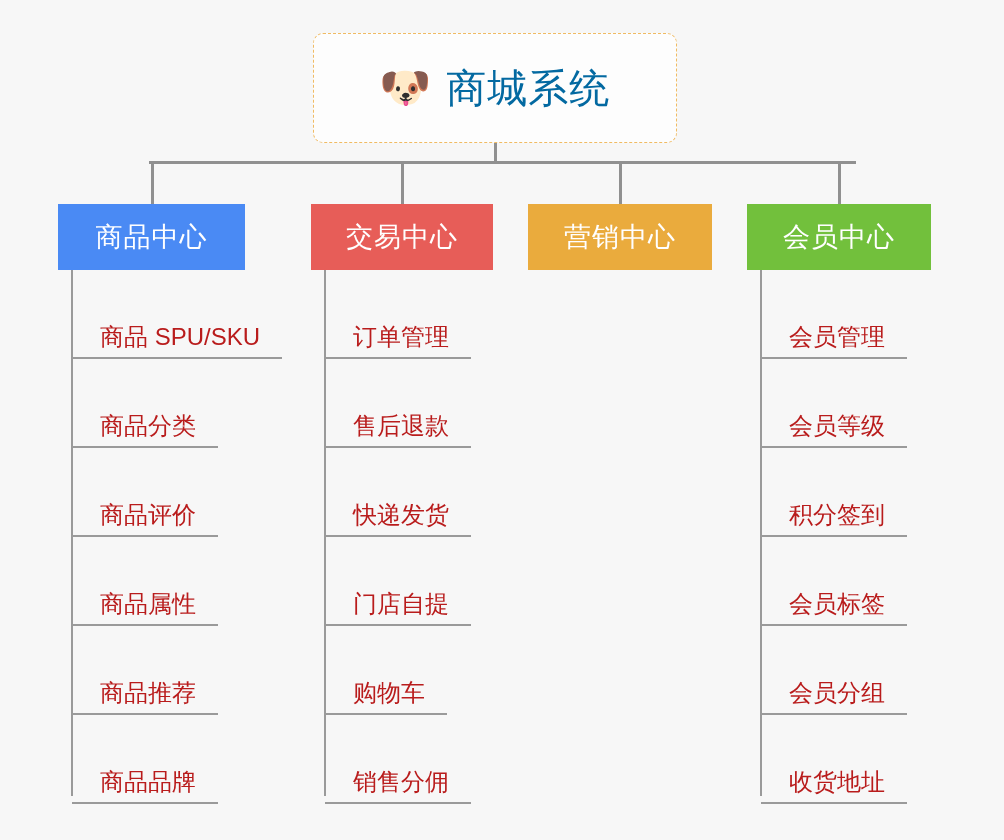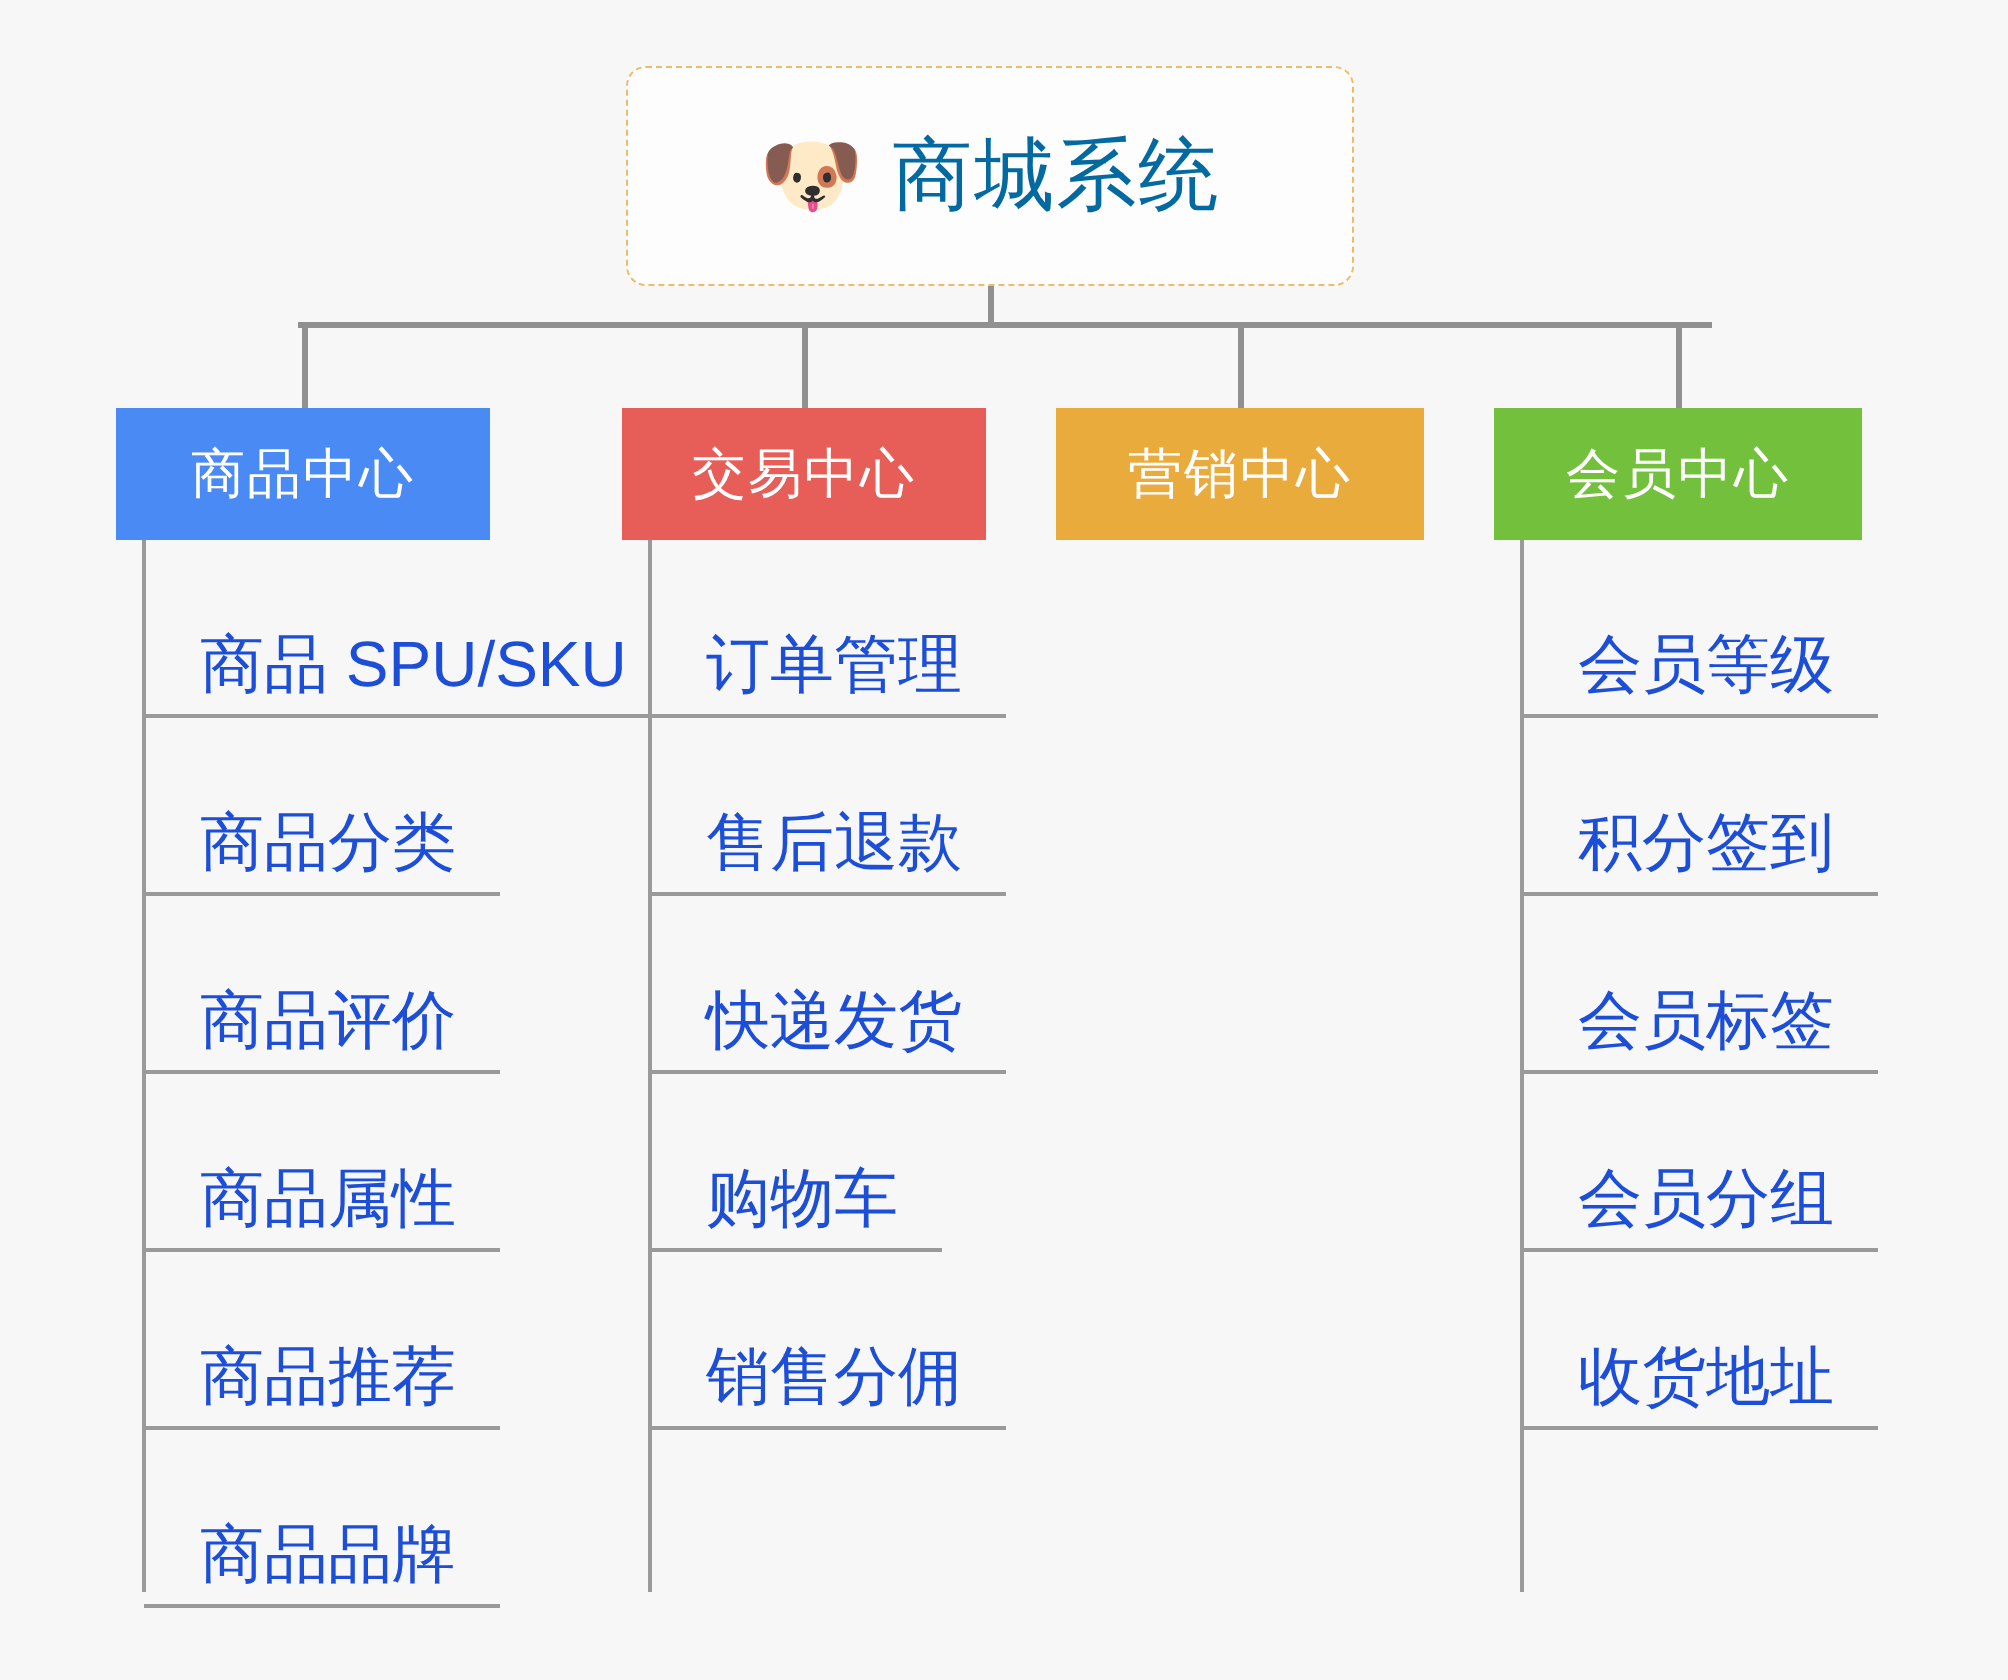--- a/index.html
+++ b/index.html
@@ -106,22 +106,22 @@
   .leaf-item {
     position: relative;
     height: 89px;
     display: flex;
     align-items: flex-end;
     box-sizing: border-box;
   }
   .leaf-label {
     display: inline-block;
     padding: 0 22px 7px 28px;
-    font-size: 32px;
-    color: #1d4ed8;
+    font-size: 24px;
+    color: #b91c1c;
     border-bottom: 2px solid #9a9a9a;
     line-height: 1.1;
     white-space: nowrap;
   }
 </style>
 </head>
 <body>
 
 <div id="mindmap">
 
@@ -176,39 +176,45 @@
           <div class="leaf-item">
             <span class="leaf-label">订单管理</span>
           </div>
           <div class="leaf-item">
             <span class="leaf-label">售后退款</span>
           </div>
           <div class="leaf-item">
             <span class="leaf-label">快递发货</span>
           </div>
           <div class="leaf-item">
+            <span class="leaf-label">门店自提</span>
+          </div>
+          <div class="leaf-item">
             <span class="leaf-label">购物车</span>
           </div>
           <div class="leaf-item">
             <span class="leaf-label">销售分佣</span>
           </div>
         </div>
       </div>
       <div class="branch" style="left: 528px; width: 184px;">
         <div class="branch-header" style="background: rgb(234, 171, 61); align-items: center;">
           <span>营销中心</span>
         </div>
       </div>
       <div class="branch" style="left: 747px; width: 184px;">
         <div class="branch-header" style="background: rgb(114, 192, 60);">
           <span>会员中心</span>
         </div>
         <div class="leaf-list">
           <div class="leaf-spine" style="height: 526px;"></div>
           <div class="leaf-item">
+            <span class="leaf-label">会员管理</span>
+          </div>
+          <div class="leaf-item">
             <span class="leaf-label">会员等级</span>
           </div>
           <div class="leaf-item">
             <span class="leaf-label">积分签到</span>
           </div>
           <div class="leaf-item">
             <span class="leaf-label">会员标签</span>
           </div>
           <div class="leaf-item">
             <span class="leaf-label">会员分组</span>

